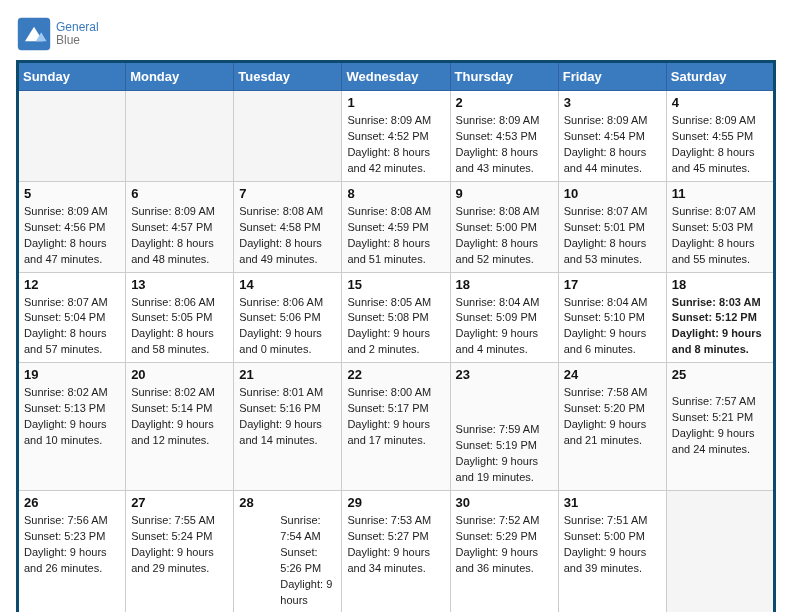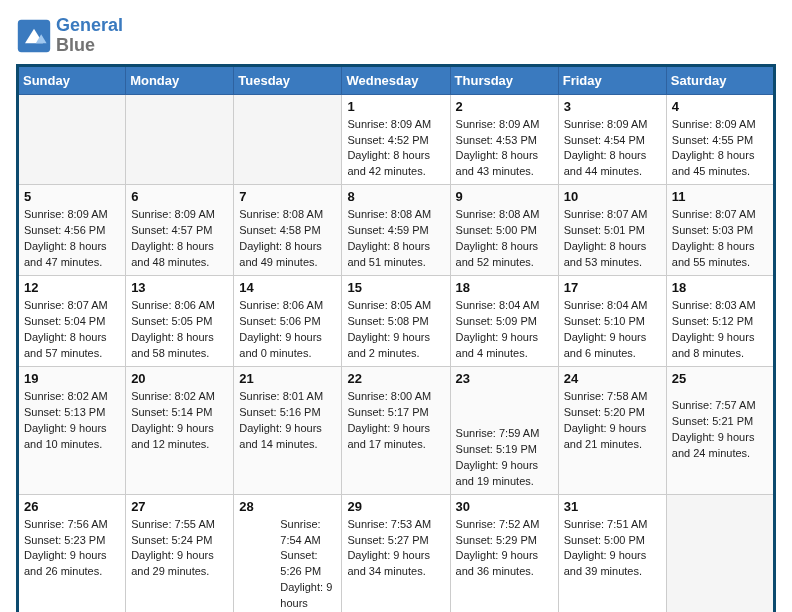--- a/index.html
+++ b/index.html
@@ -15,22 +15,22 @@
       justify-content: space-between;
       align-items: flex-start;
       margin-bottom: 8px;
     }
     .logo {
       display: flex;
       align-items: center;
       gap: 4px;
     }
     .logo-text {
-      font-size: 18px;
-      font-weight: bold;
+      font-size: 12px;
+      font-weight: normal;
       color: #1a1a1a;
       line-height: 1.1;
     }
     .logo-text span {
       color: #3a7abf;
     }
     .logo-icon {
       width: 36px;
       height: 36px;
     }
@@ -245,21 +245,21 @@
         </td>
         <td>
           <div class="day-num">17</div>
           <div class="day-info" style="white-space: pre-line;">Sunrise: 8:04 AM
 Sunset: 5:10 PM
 Daylight: 9 hours
 and 6 minutes.</div>
         </td>
         <td>
           <div class="day-num">18</div>
-          <div class="day-info" style="white-space: pre-line;">Sunrise: 8:03 AM
+          <div class="day-info" style="white-space: pre-line; font-weight: bold;">Sunrise: 8:03 AM
 Sunset: 5:12 PM
 Daylight: 9 hours
 and 8 minutes.</div>
         </td>
       </tr>
       <tr>
         <td>
           <div class="day-num">19</div>
           <div class="day-info" style="white-space: pre-line;">Sunrise: 8:02 AM
 Sunset: 5:13 PM

